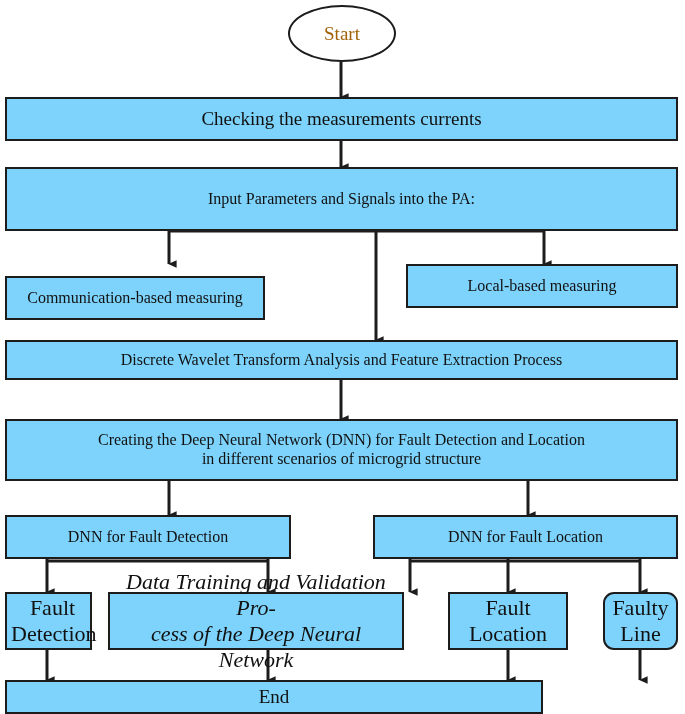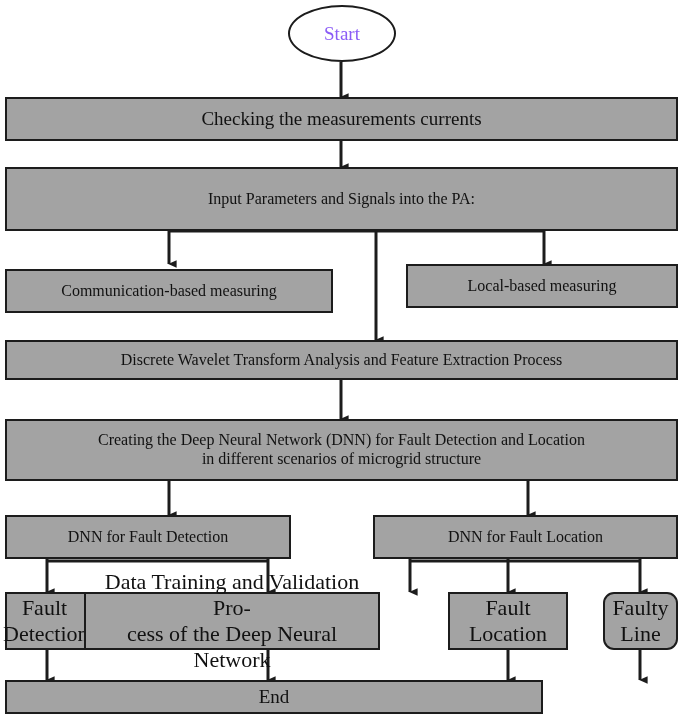--- a/index.html
+++ b/index.html
@@ -13,40 +13,40 @@
     height: 714px;
     background: #ffffff;
     font-family: "Liberation Serif", "DejaVu Serif", serif;
     color: #111111;
     overflow: hidden;
   }
   .node {
     position: absolute;
     box-sizing: border-box;
     border: 2.5px solid #1c1c1c;
-    background: #a3a3a3;
+    background: #7dd3fc;
     display: flex;
     align-items: center;
-    justify-content: flex-end;
+    justify-content: flex-start;
     text-align: center;
     line-height: 1.18;
     color: #111111;
   }
   .node .txt { display: block; width: 100%; padding: 0 4px; }
   .terminator {
     position: absolute;
     box-sizing: border-box;
     border: 2.5px solid #1c1c1c;
     border-radius: 50%;
     background: #ffffff;
     display: flex;
     align-items: center;
     justify-content: center;
     text-align: center;
-    color: #8b5cf6;
+    color: #a16207;
   }
   .fs-19 { font-size: 19px; }
   .fs-18 { font-size: 16px; }
   .fs-17 { font-size: 22px; }
   svg.edges {
     position: absolute;
     left: 0; top: 0;
     width: 685px;
     height: 714px;
     pointer-events: none;
@@ -102,21 +102,21 @@
   <div class="node fs-19" style="left:5px; top:97px; width:673px; height:44px;">
     <span class="txt">Checking the measurements currents</span>
   </div>
 
   <div class="node fs-18" style="left:5px; top:167px; width:673px; height:64px;">
     <span class="txt">
       <span>Input Parameters and Signals into the PA:</span><br>
     </span>
   </div>
 
-  <div class="node fs-18" style="left:5px; top:269px; width:328px; height:44px;">
+  <div class="node fs-18" style="left:5px; top:276px; width:260px; height:44px;">
     <span class="txt">Communication-based measuring</span>
   </div>
 
   <div class="node fs-18" style="left:406px; top:264px; width:272px; height:44px;">
     <span class="txt">Local-based measuring</span>
   </div>
 
   <div class="node fs-18" style="left:5px; top:340px; width:673px; height:40px;">
     <span class="txt">Discrete Wavelet Transform Analysis and Feature Extraction Process</span>
   </div>
@@ -136,21 +136,21 @@
     <span class="txt">DNN for Fault Location</span>
   </div>
 
   <div class="node fs-17" style="left:5px; top:592px; width:87px; height:58px;">
     <span class="txt">
       <span>Fault</span><br>
       <span>Detection</span>
     </span>
   </div>
 
-  <div class="node fs-17" style="left:84px; top:592px; width:296px; height:58px;">
+  <div class="node fs-17" style="left:108px; top:592px; width:296px; height:58px;font-style:italic;">
     <span class="txt">
       <span>Data Training and Validation Pro-</span><br>
       <span>cess of the Deep Neural Network</span>
     </span>
   </div>
 
   <div class="node fs-17" style="left:448px; top:592px; width:120px; height:58px;">
     <span class="txt">
       <span>Fault</span><br>
       <span>Location</span>

